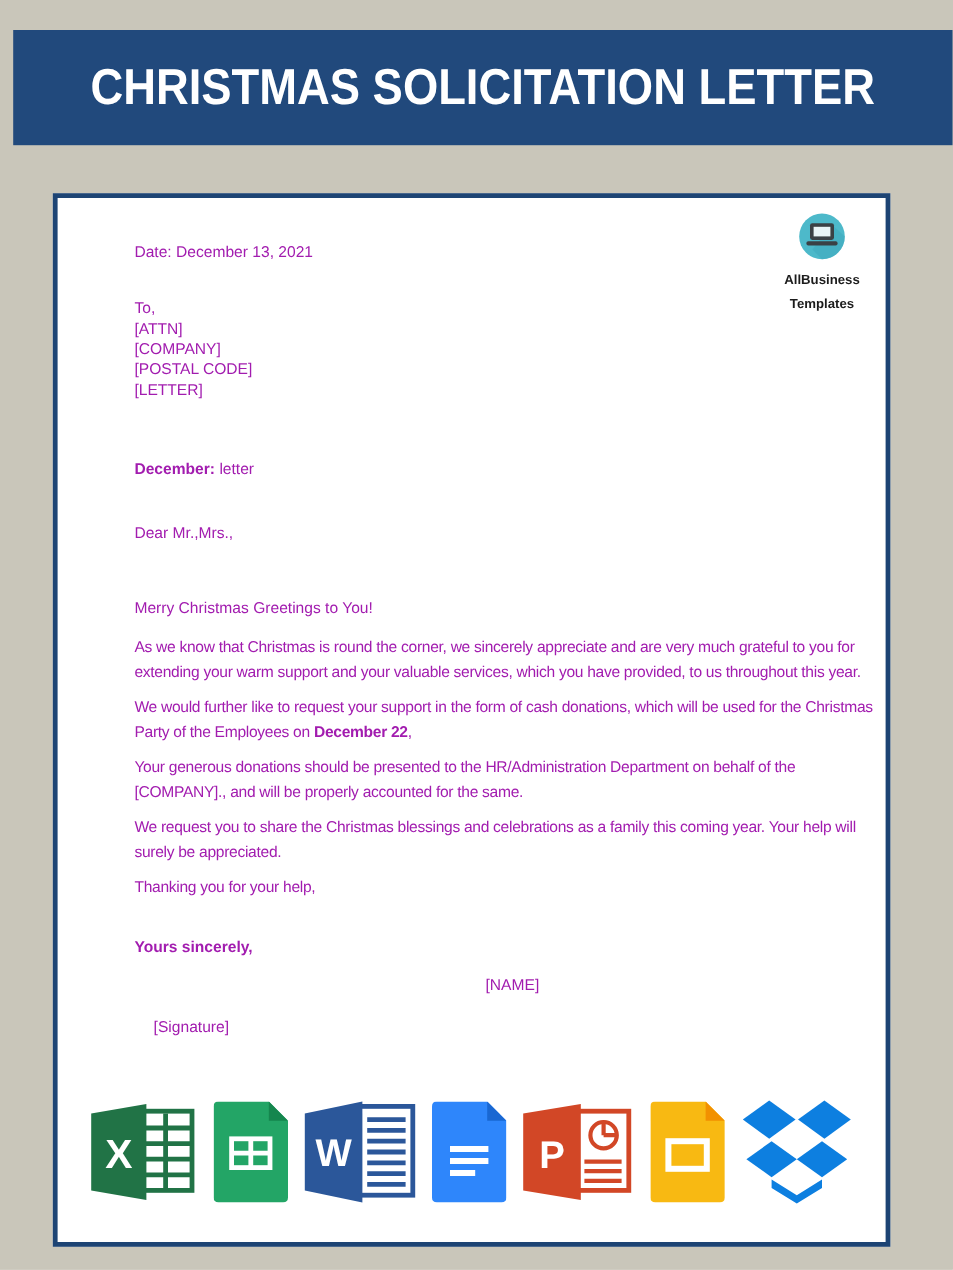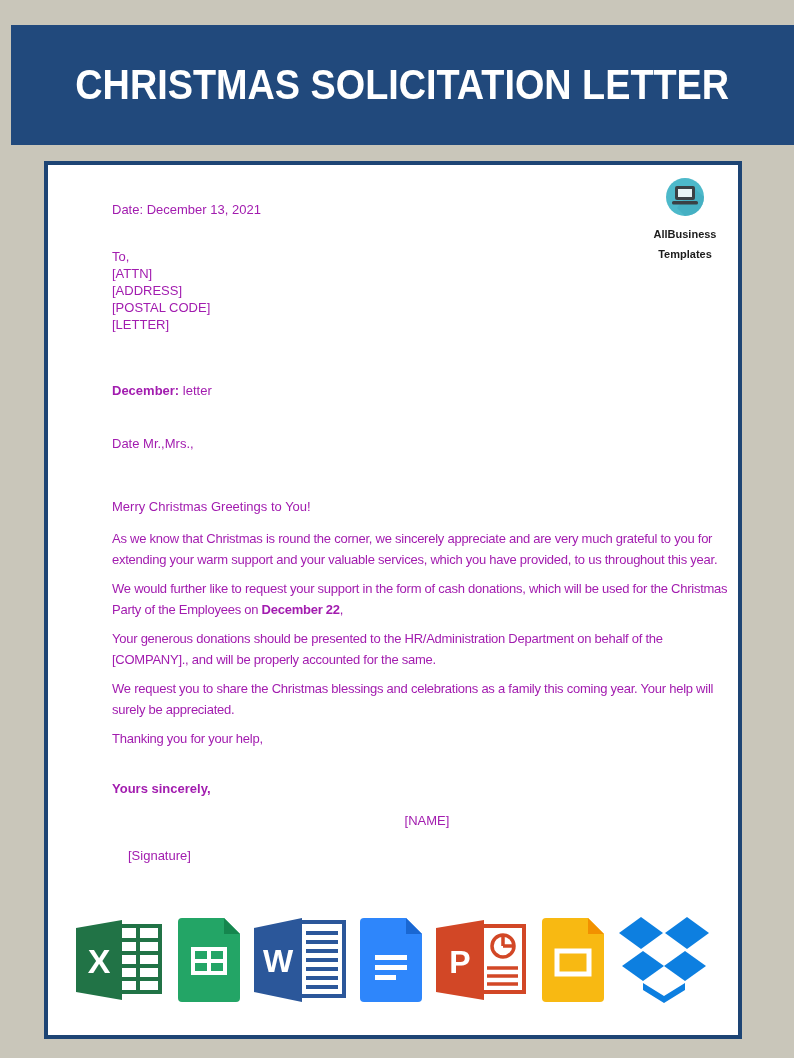--- a/index.html
+++ b/index.html
@@ -1,18 +1,18 @@
 <!DOCTYPE html>
 <html><head>
 <meta charset="utf-8">
 <style>
   html,body{margin:0;padding:0;background:#c9c6ba;}
   .stage{position:relative;width:794px;height:1058px;background:#c9c6ba;
          font-family:"Liberation Sans",sans-serif;overflow:hidden;}
-  .banner{position:absolute;top:25px;left:11px;right:0;height:120px;background:#21497c;
+  .banner{position:absolute;top:25px;left:11px;right:0;height:96px;background:#21497c;
           display:flex;align-items:center;justify-content:center;}
   .banner h1{color:#ffffff;font-size:42px;font-weight:bold;margin:0;white-space:nowrap;
              transform:scaleX(.9);transform-origin:center;letter-spacing:0;}
   .sheet{position:absolute;left:44px;top:161px;width:698px;height:878px;background:#ffffff;
          border:4px solid #1d4474;box-sizing:border-box;}
   .content{position:absolute;left:64px;top:36px;width:630px;color:#a21caf;font-size:13px;}
   .line{line-height:17px;}
   .recipient{margin-top:30px;line-height:17px;}
   .subject{margin-top:49px;line-height:17px;}
   .subject b{font-weight:bold;}
@@ -54,28 +54,28 @@
       <div class="logo-text">AllBusiness</div>
       <div class="logo-text">Templates</div>
     </div>
 
     <div class="content">
       <div class="line">Date: December 13, 2021</div>
 
       <div class="recipient">
         <div>To,</div>
         <div>[ATTN]</div>
-        <div>[ADDRESS]</div>
+        <div>[COMPANY]</div>
         <div>[POSTAL CODE]</div>
         <div>[LETTER]</div>
       </div>
 
       <div class="subject"><b>December:</b><span> letter</span></div>
 
-      <div class="salutation">Date Mr.,Mrs.,</div>
+      <div class="salutation">Dear Mr.,Mrs.,</div>
 
       <div class="greeting">Merry Christmas Greetings to You!</div>
 
       <div class="body-paras">
         <p>As we know that  Christmas is round the corner, we sincerely appreciate and are very much grateful to you for extending your warm support and your valuable services, which you have provided, to us throughout this year.</p>
         <p><span>We would further like to request your support in the form of cash donations, which will be used for the Christmas Party of the Employees on </span><b>December 22</b><span>,</span></p>
         <p>Your generous donations should be presented to the  HR/Administration Department on behalf of the [COMPANY]., and will be properly accounted for the same.</p>
         <p>We request you to share the Christmas blessings and celebrations as a family this coming year. Your help will surely be appreciated.</p>
         <p>Thanking you for your help,</p>
       </div>

